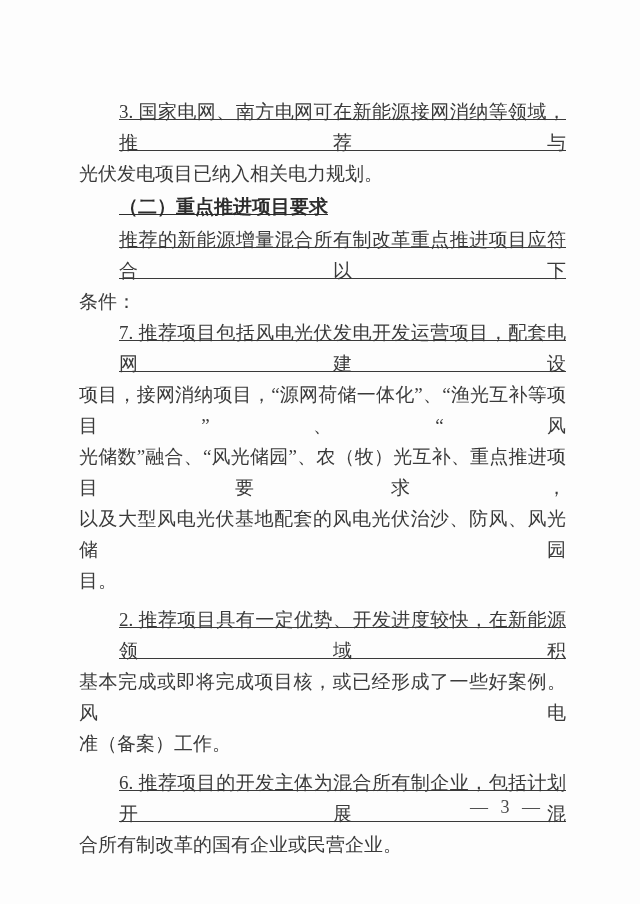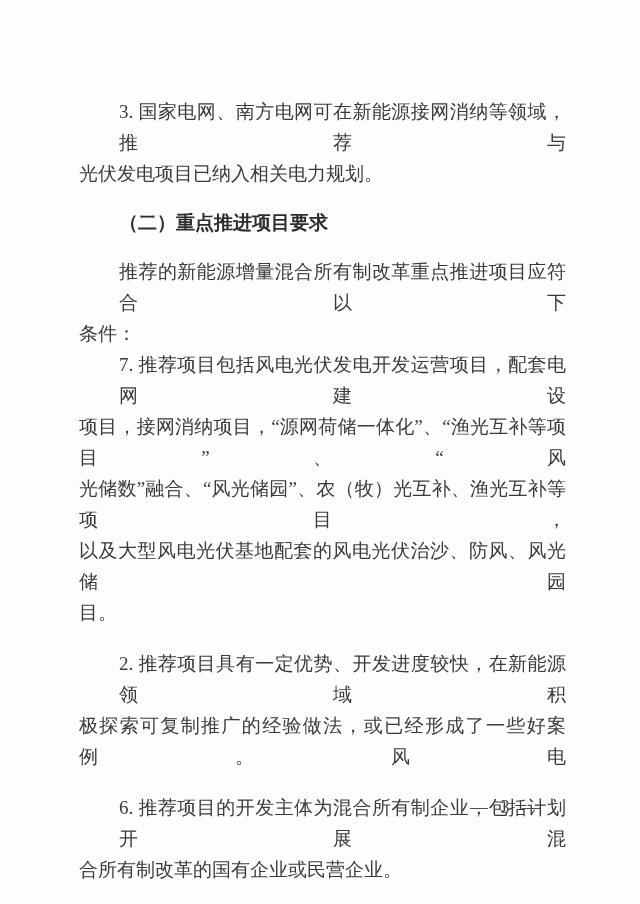--- a/index.html
+++ b/index.html
@@ -24,24 +24,24 @@
     font-size: 19px;
   }
   .block { margin: 0; }
   .line {
     line-height: 31px;
     min-height: 31px;
     overflow: hidden;
     text-align: justify;
   }
   .line.just { text-align-last: justify; }
-  .line.indent { padding-left: 40px; }
+  .line.indent { padding-left: 40px; text-decoration: underline; }
   
-  .block.mt2 { margin-top: 18px; }
-  .block.mt4 { margin-top: 20px; }
+  .block.mt2 { margin-top: 2px; }
+  .block.mt4 { margin-top: 8px; }
   
   .block.h-kai .line {
     font-weight: bold;
     color: #2c2c2c;
   }
   .footer {
     position: absolute;
     top: 797px;
     right: 96px;
     font-size: 18px;
@@ -71,27 +71,28 @@
       <div class="block h-kai mt2">
         <div class="line indent">（二）重点推进项目要求</div>
       </div>
       <div class="block body mt2">
         <div class="line indent just">推荐的新能源增量混合所有制改革重点推进项目应符合以下</div>
         <div class="line">条件：</div>
       </div>
       <div class="block body">
         <div class="line indent just">7. 推荐项目包括风电光伏发电开发运营项目，配套电网建设</div>
         <div class="line just">项目，接网消纳项目，“源网荷储一体化”、“渔光互补等项目”、“风</div>
-        <div class="line just">光储数”融合、“风光储园”、农（牧）光互补、渔光互补等项目，</div>
+        <div class="line just">光储数”融合、“风光储园”、农（牧）光互补、重点推进项目要求，</div>
         <div class="line just">以及大型风电光伏基地配套的风电光伏治沙、防风、风光储园</div>
         <div class="line">目。</div>
       </div>
       <div class="block body mt4">
         <div class="line indent just">2. 推荐项目具有一定优势、开发进度较快，在新能源领域积</div>
-        <div class="line just">极探索可复制推广的经验做法，或已经形成了一些好案例。风电</div>
+        <div class="line just">基本完成或即将完成项目核，或已经形成了一些好案例。风电</div>
+        <div class="line">准（备案）工作。</div>
       </div>
       <div class="block body mt4">
         <div class="line indent just">6. 推荐项目的开发主体为混合所有制企业，包括计划开展混</div>
         <div class="line">合所有制改革的国有企业或民营企业。</div>
       </div>
     </div>
   <div class="footer">— 3 —</div>
   <div class="fade-overlay"></div>
 </div>
 

